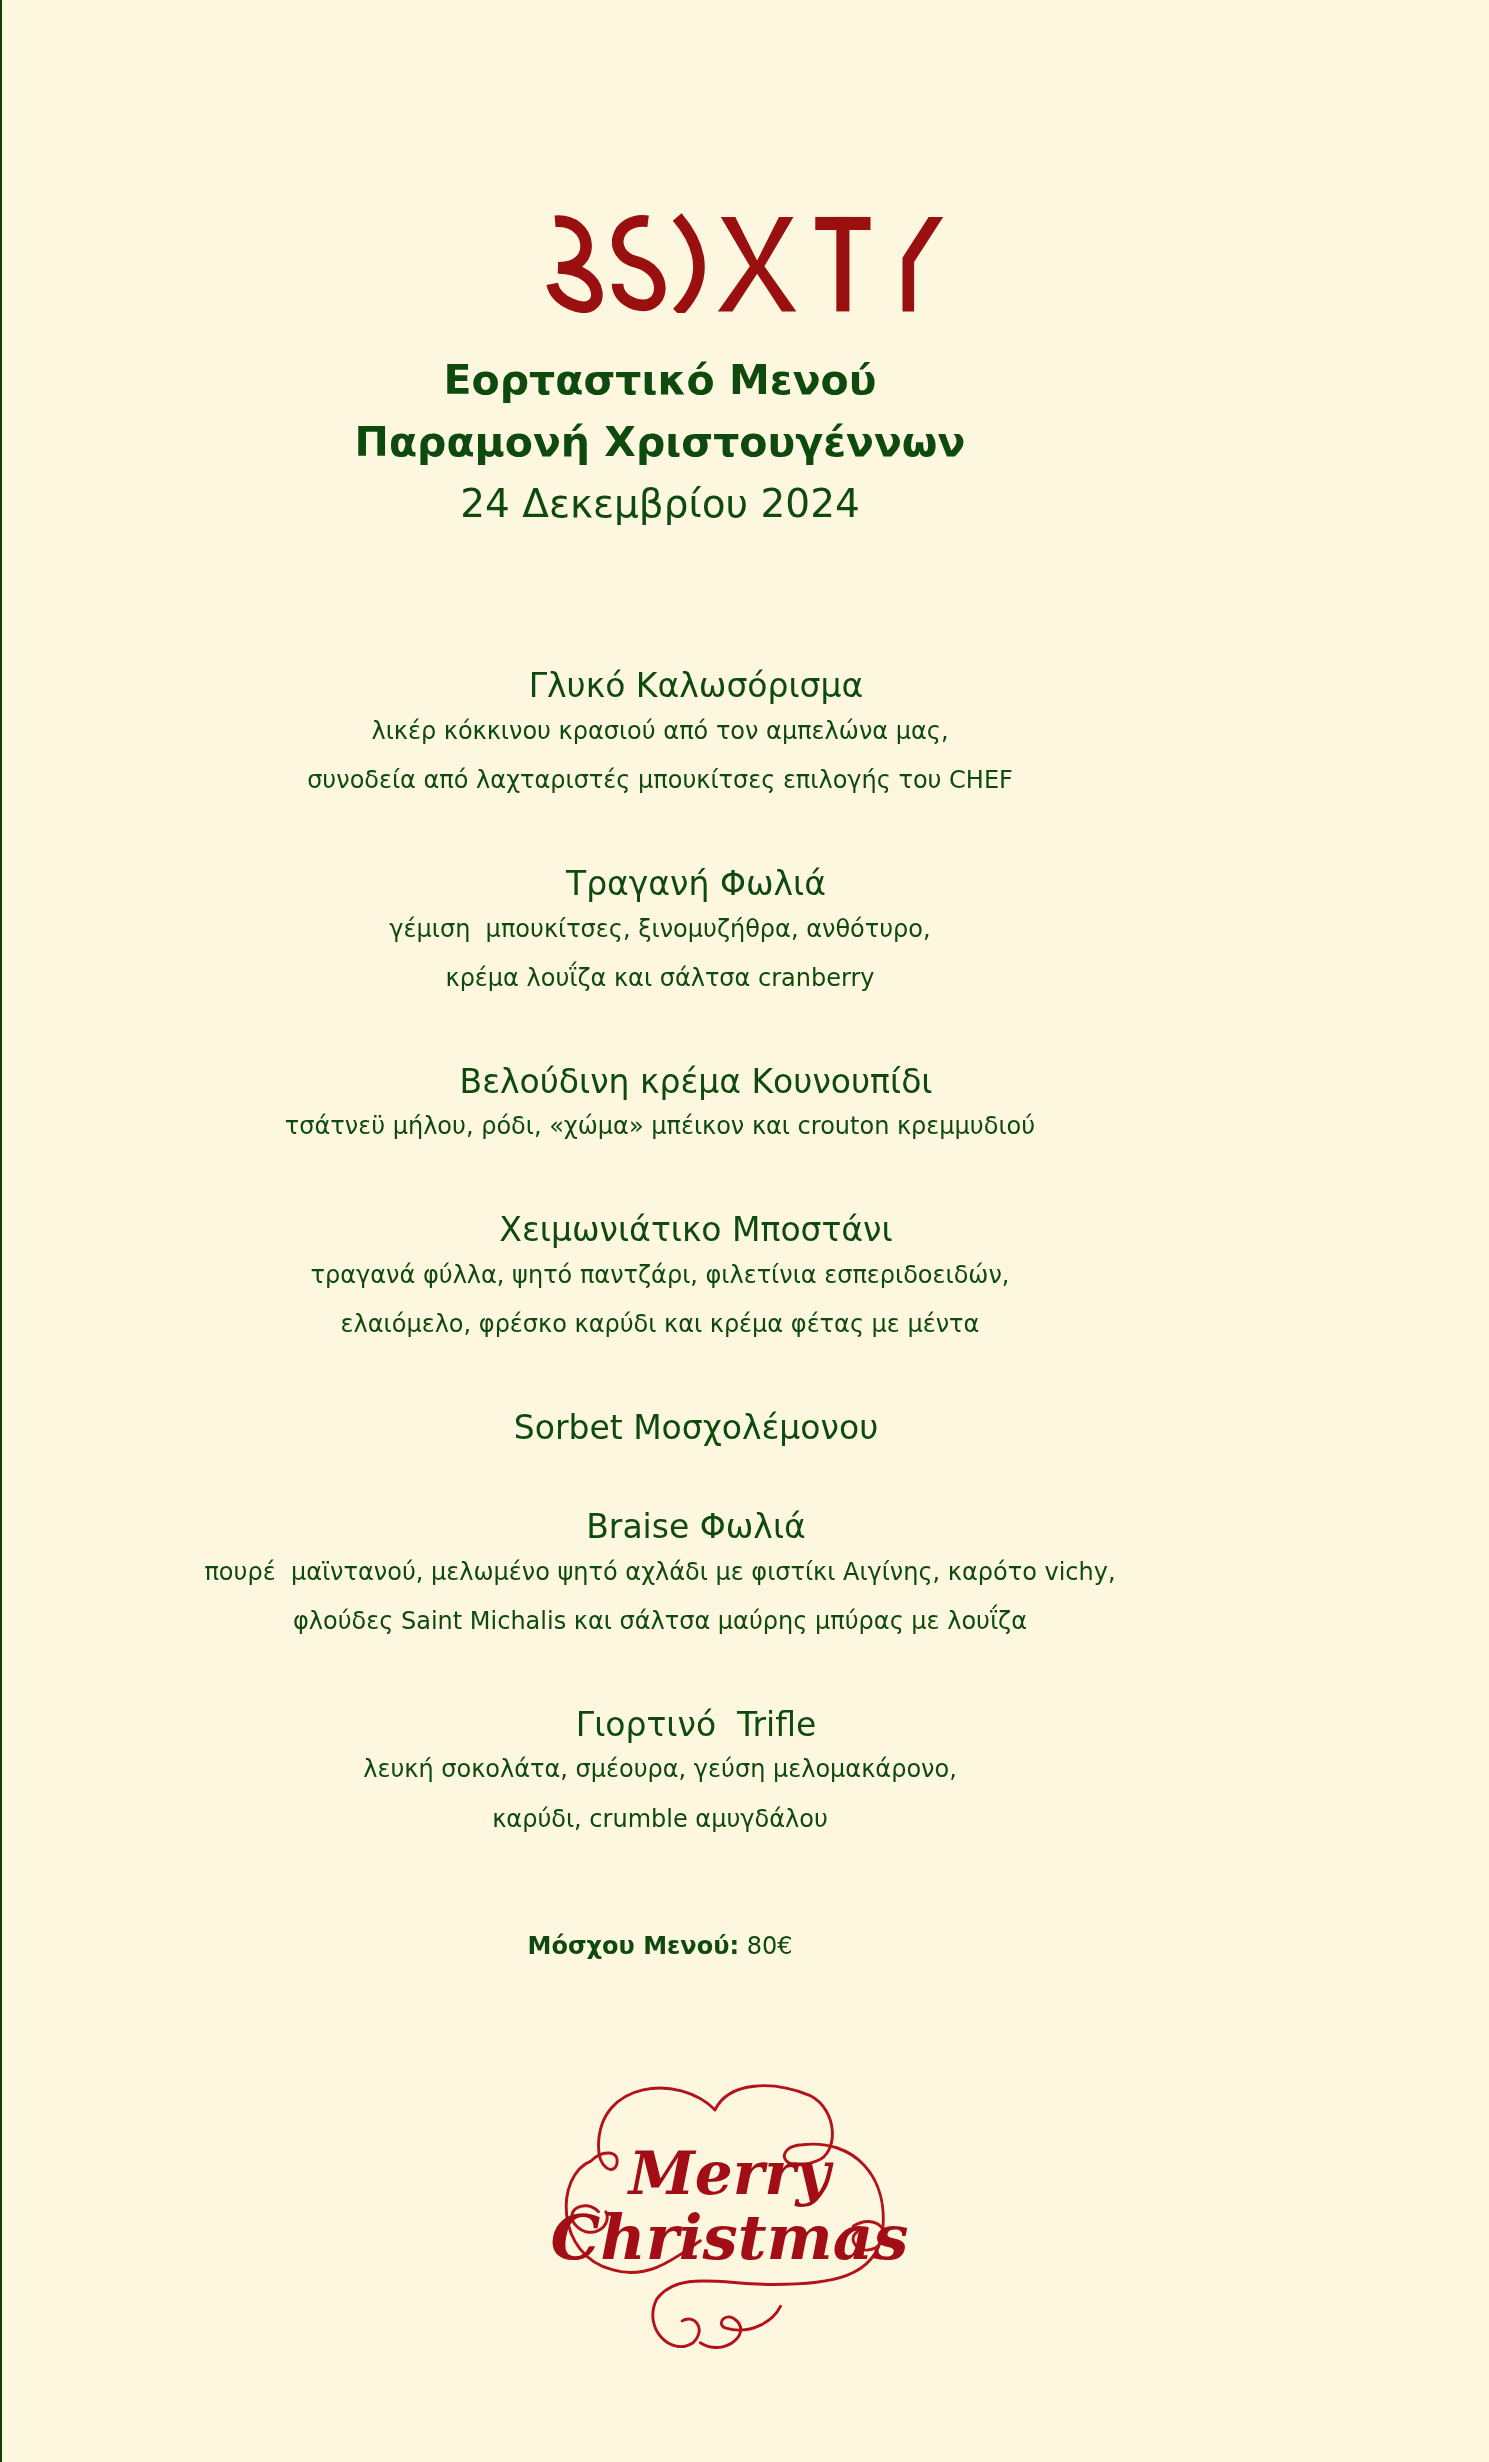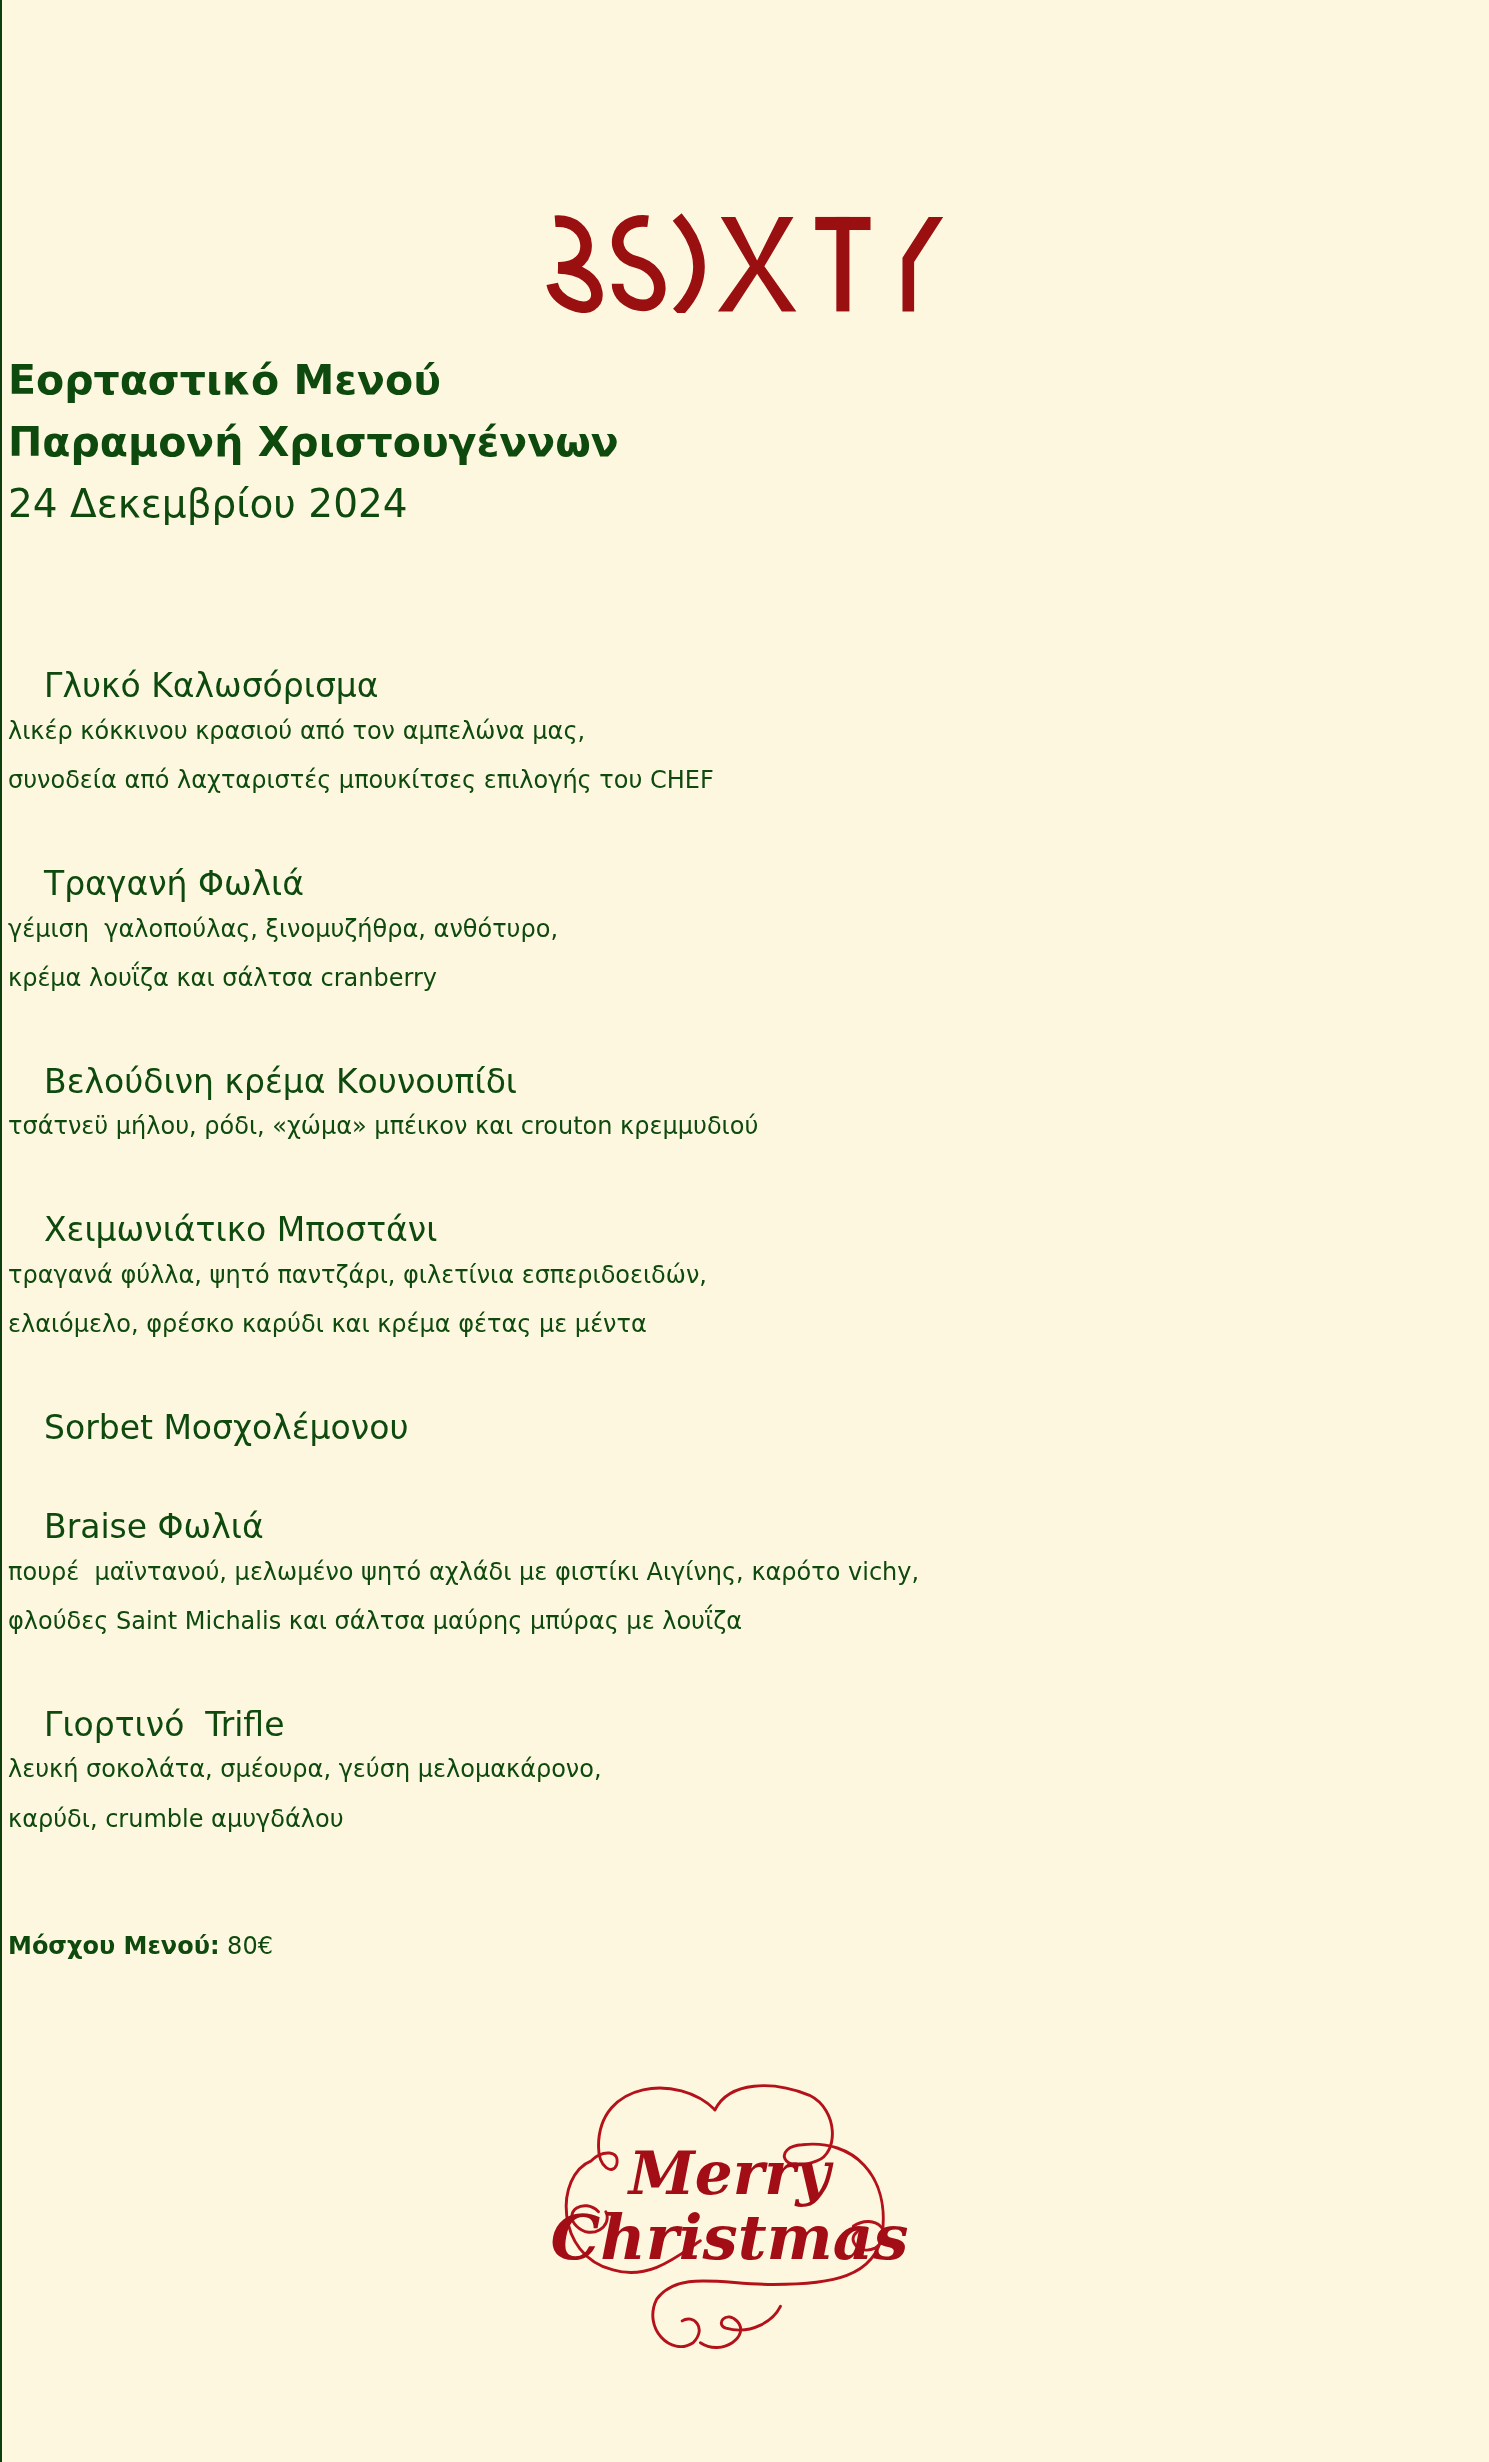--- a/index.html
+++ b/index.html
@@ -13,21 +13,21 @@
   .left-rule {
     position: absolute; left: 0; top: 0; width: 2.2px; height: 2462px;
     background: #0E3E0E;
   }
   .logo {
     position: absolute; left: 0; width: 1490px; top: 211px;
     text-align: center;
   }
   .logo svg { display: inline-block; }
   .line {
-    position: absolute; left: 8px; width: 1320px; text-align: left;
+    position: absolute; left: 0; width: 1320px; text-align: center;
     white-space: pre; line-height: 1;
   }
   .title { font-size: 41px; font-weight: bold; }
   .date { font-size: 39px; font-weight: normal; }
   .dish { font-size: 33px; font-weight: normal; margin-left: 36px; }
   .desc { font-size: 24px; font-weight: normal; }
   .price-label { font-weight: bold; }
   .xmas {
     position: absolute; left: 533px; top: 2066px; width: 393px; height: 306px;
   }
@@ -61,21 +61,21 @@
 
 <div class="line title" style="top:360px">Εορταστικό Μενού</div>
 <div class="line title" style="top:422px">Παραμονή Χριστουγέννων</div>
 <div class="line date" style="top:484px">24 Δεκεμβρίου 2024</div>
 
 <div class="line dish" style="top:669px">Γλυκό Καλωσόρισμα</div>
 <div class="line desc" style="top:719px">λικέρ κόκκινου κρασιού από τον αμπελώνα μας,</div>
 <div class="line desc" style="top:768px">συνοδεία από λαχταριστές μπουκίτσες επιλογής του CHEF</div>
 
 <div class="line dish" style="top:867px">Τραγανή Φωλιά</div>
-<div class="line desc" style="top:917px">γέμιση  γαλοπούλας, ξινομυζήθρα, ανθότυρο,</div>
+<div class="line desc" style="top:917px">γέμιση  μπουκίτσες, ξινομυζήθρα, ανθότυρο,</div>
 <div class="line desc" style="top:966px">κρέμα λουΐζα και σάλτσα cranberry</div>
 
 <div class="line dish" style="top:1065px">Βελούδινη κρέμα Κουνουπίδι</div>
 <div class="line desc" style="top:1114px">τσάτνεϋ μήλου, ρόδι, «χώμα» μπέικον και crouton κρεμμυδιού</div>
 
 <div class="line dish" style="top:1213px">Χειμωνιάτικο Μποστάνι</div>
 <div class="line desc" style="top:1263px">τραγανά φύλλα, ψητό παντζάρι, φιλετίνια εσπεριδοειδών,</div>
 <div class="line desc" style="top:1312px">ελαιόμελο, φρέσκο καρύδι και κρέμα φέτας με μέντα</div>
 
 <div class="line dish" style="top:1411px">Sorbet Μοσχολέμονου</div>

